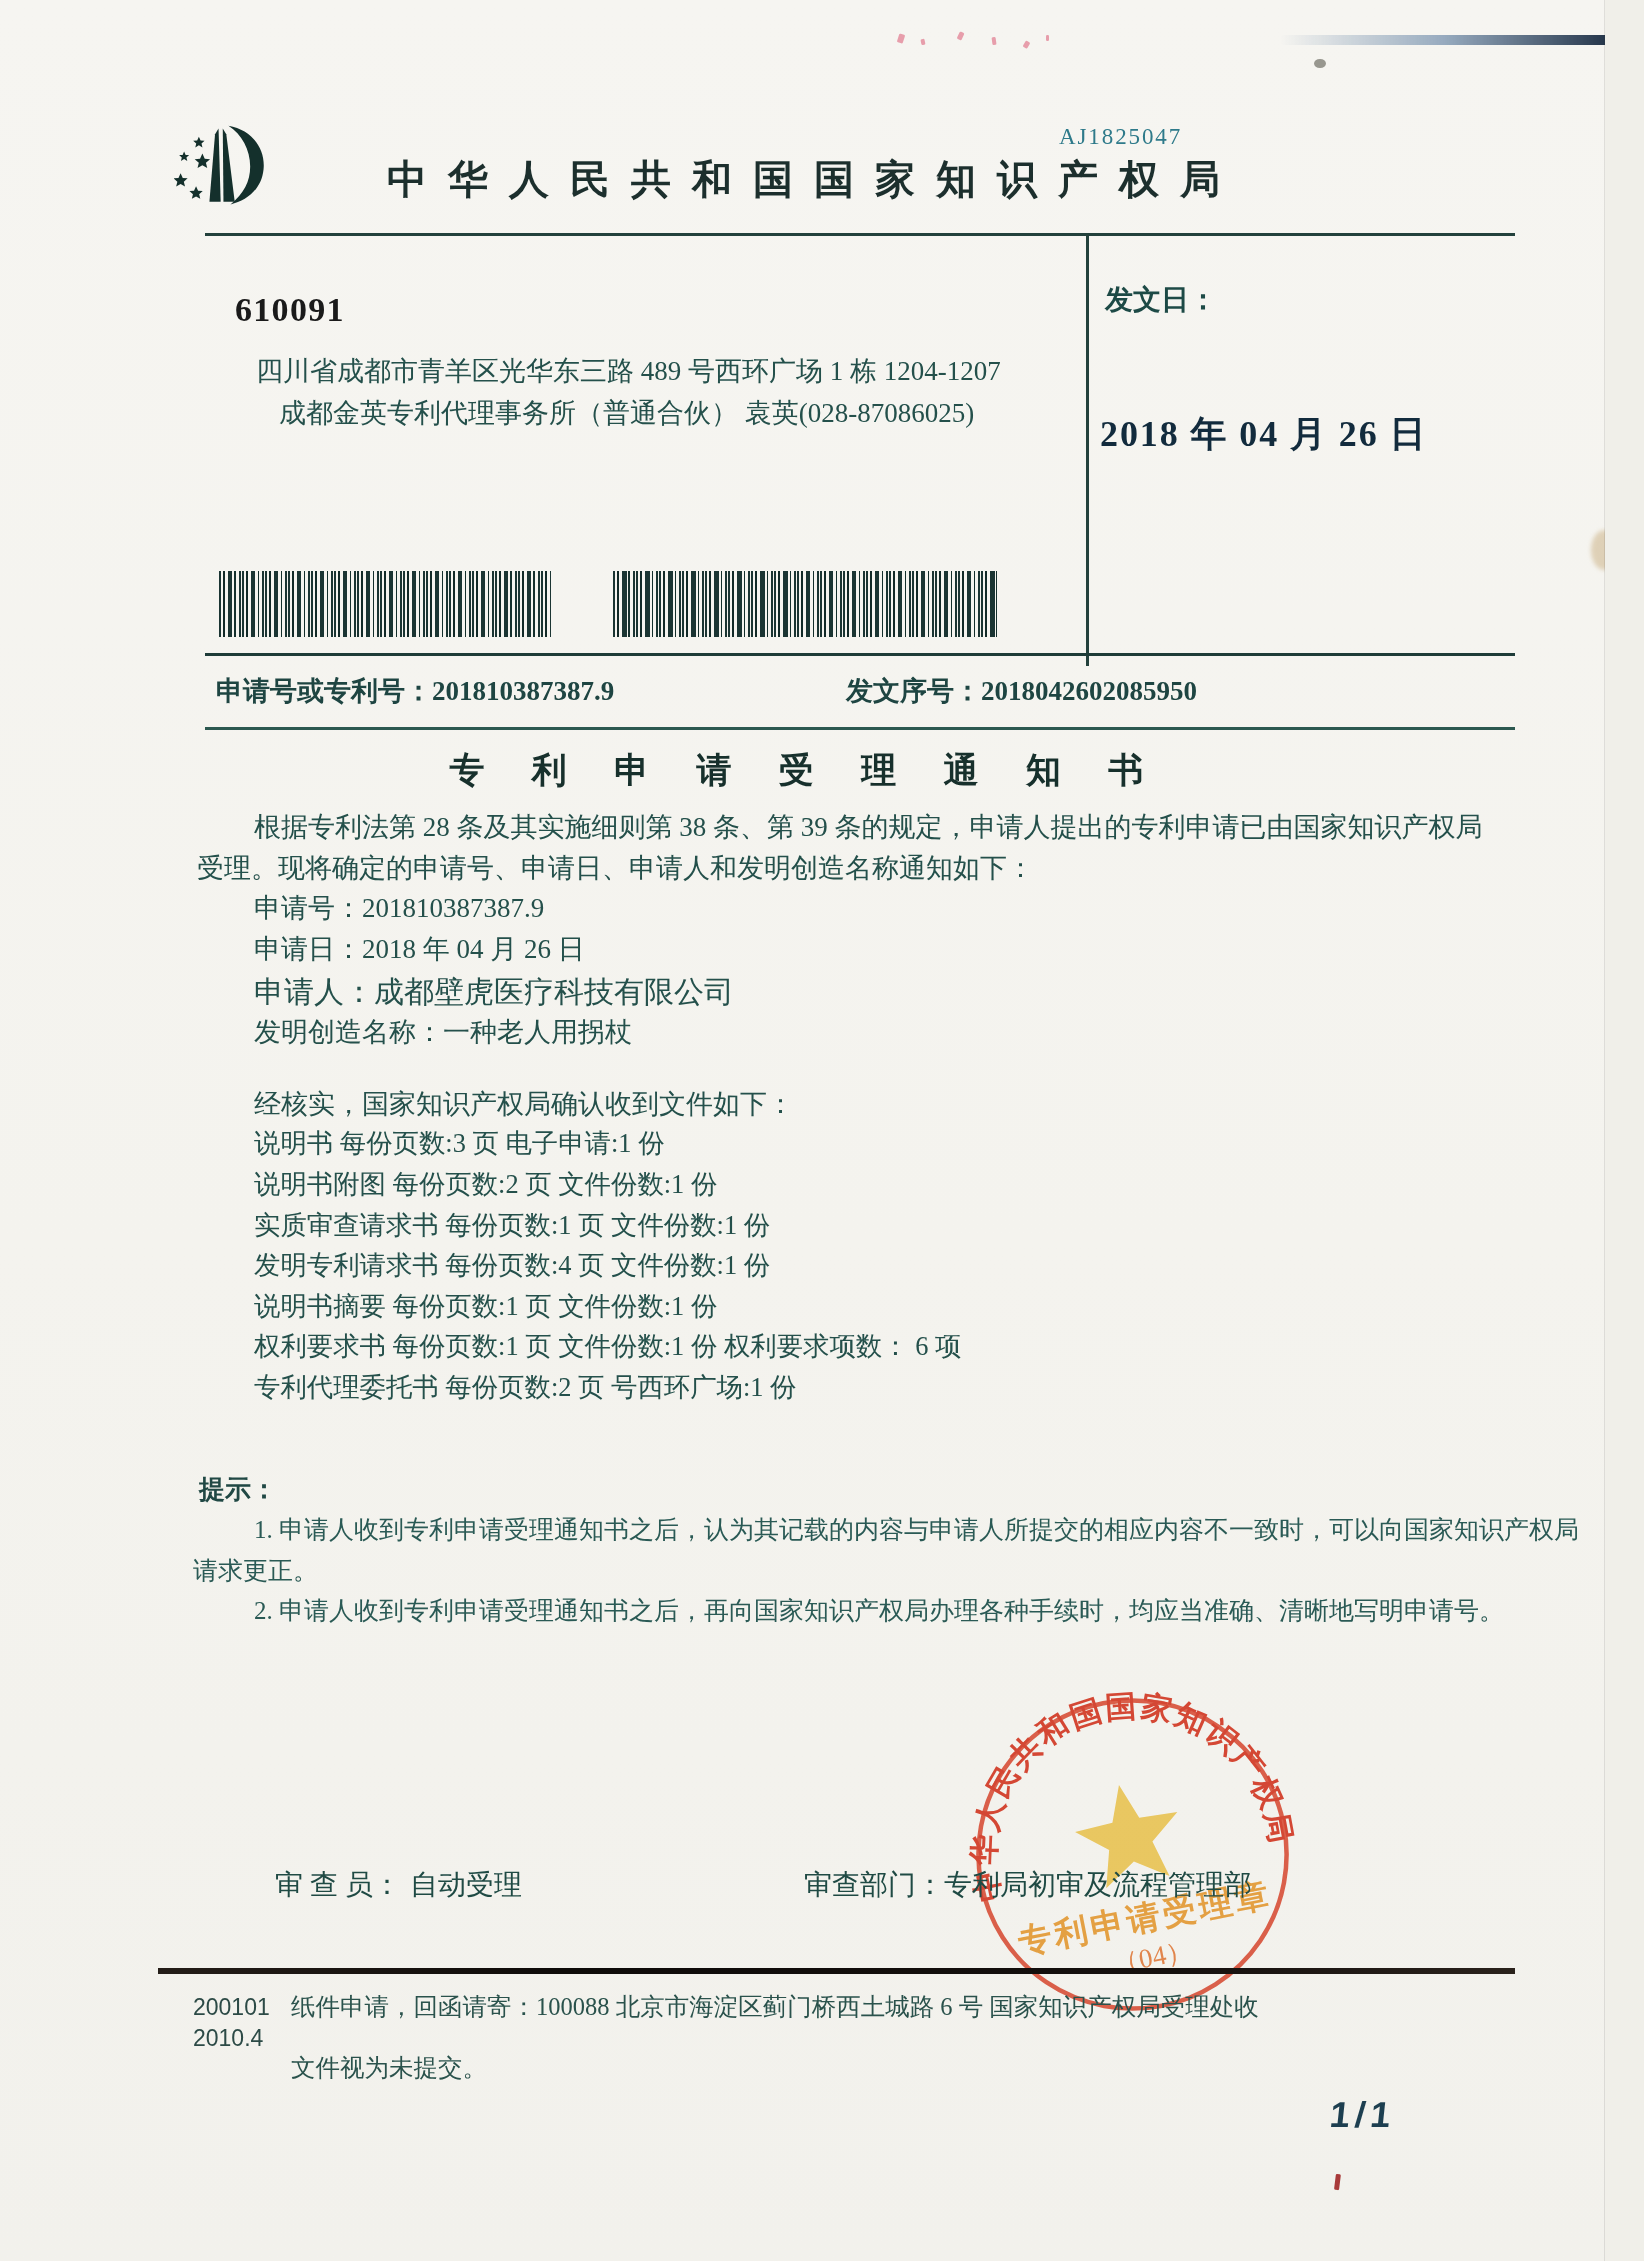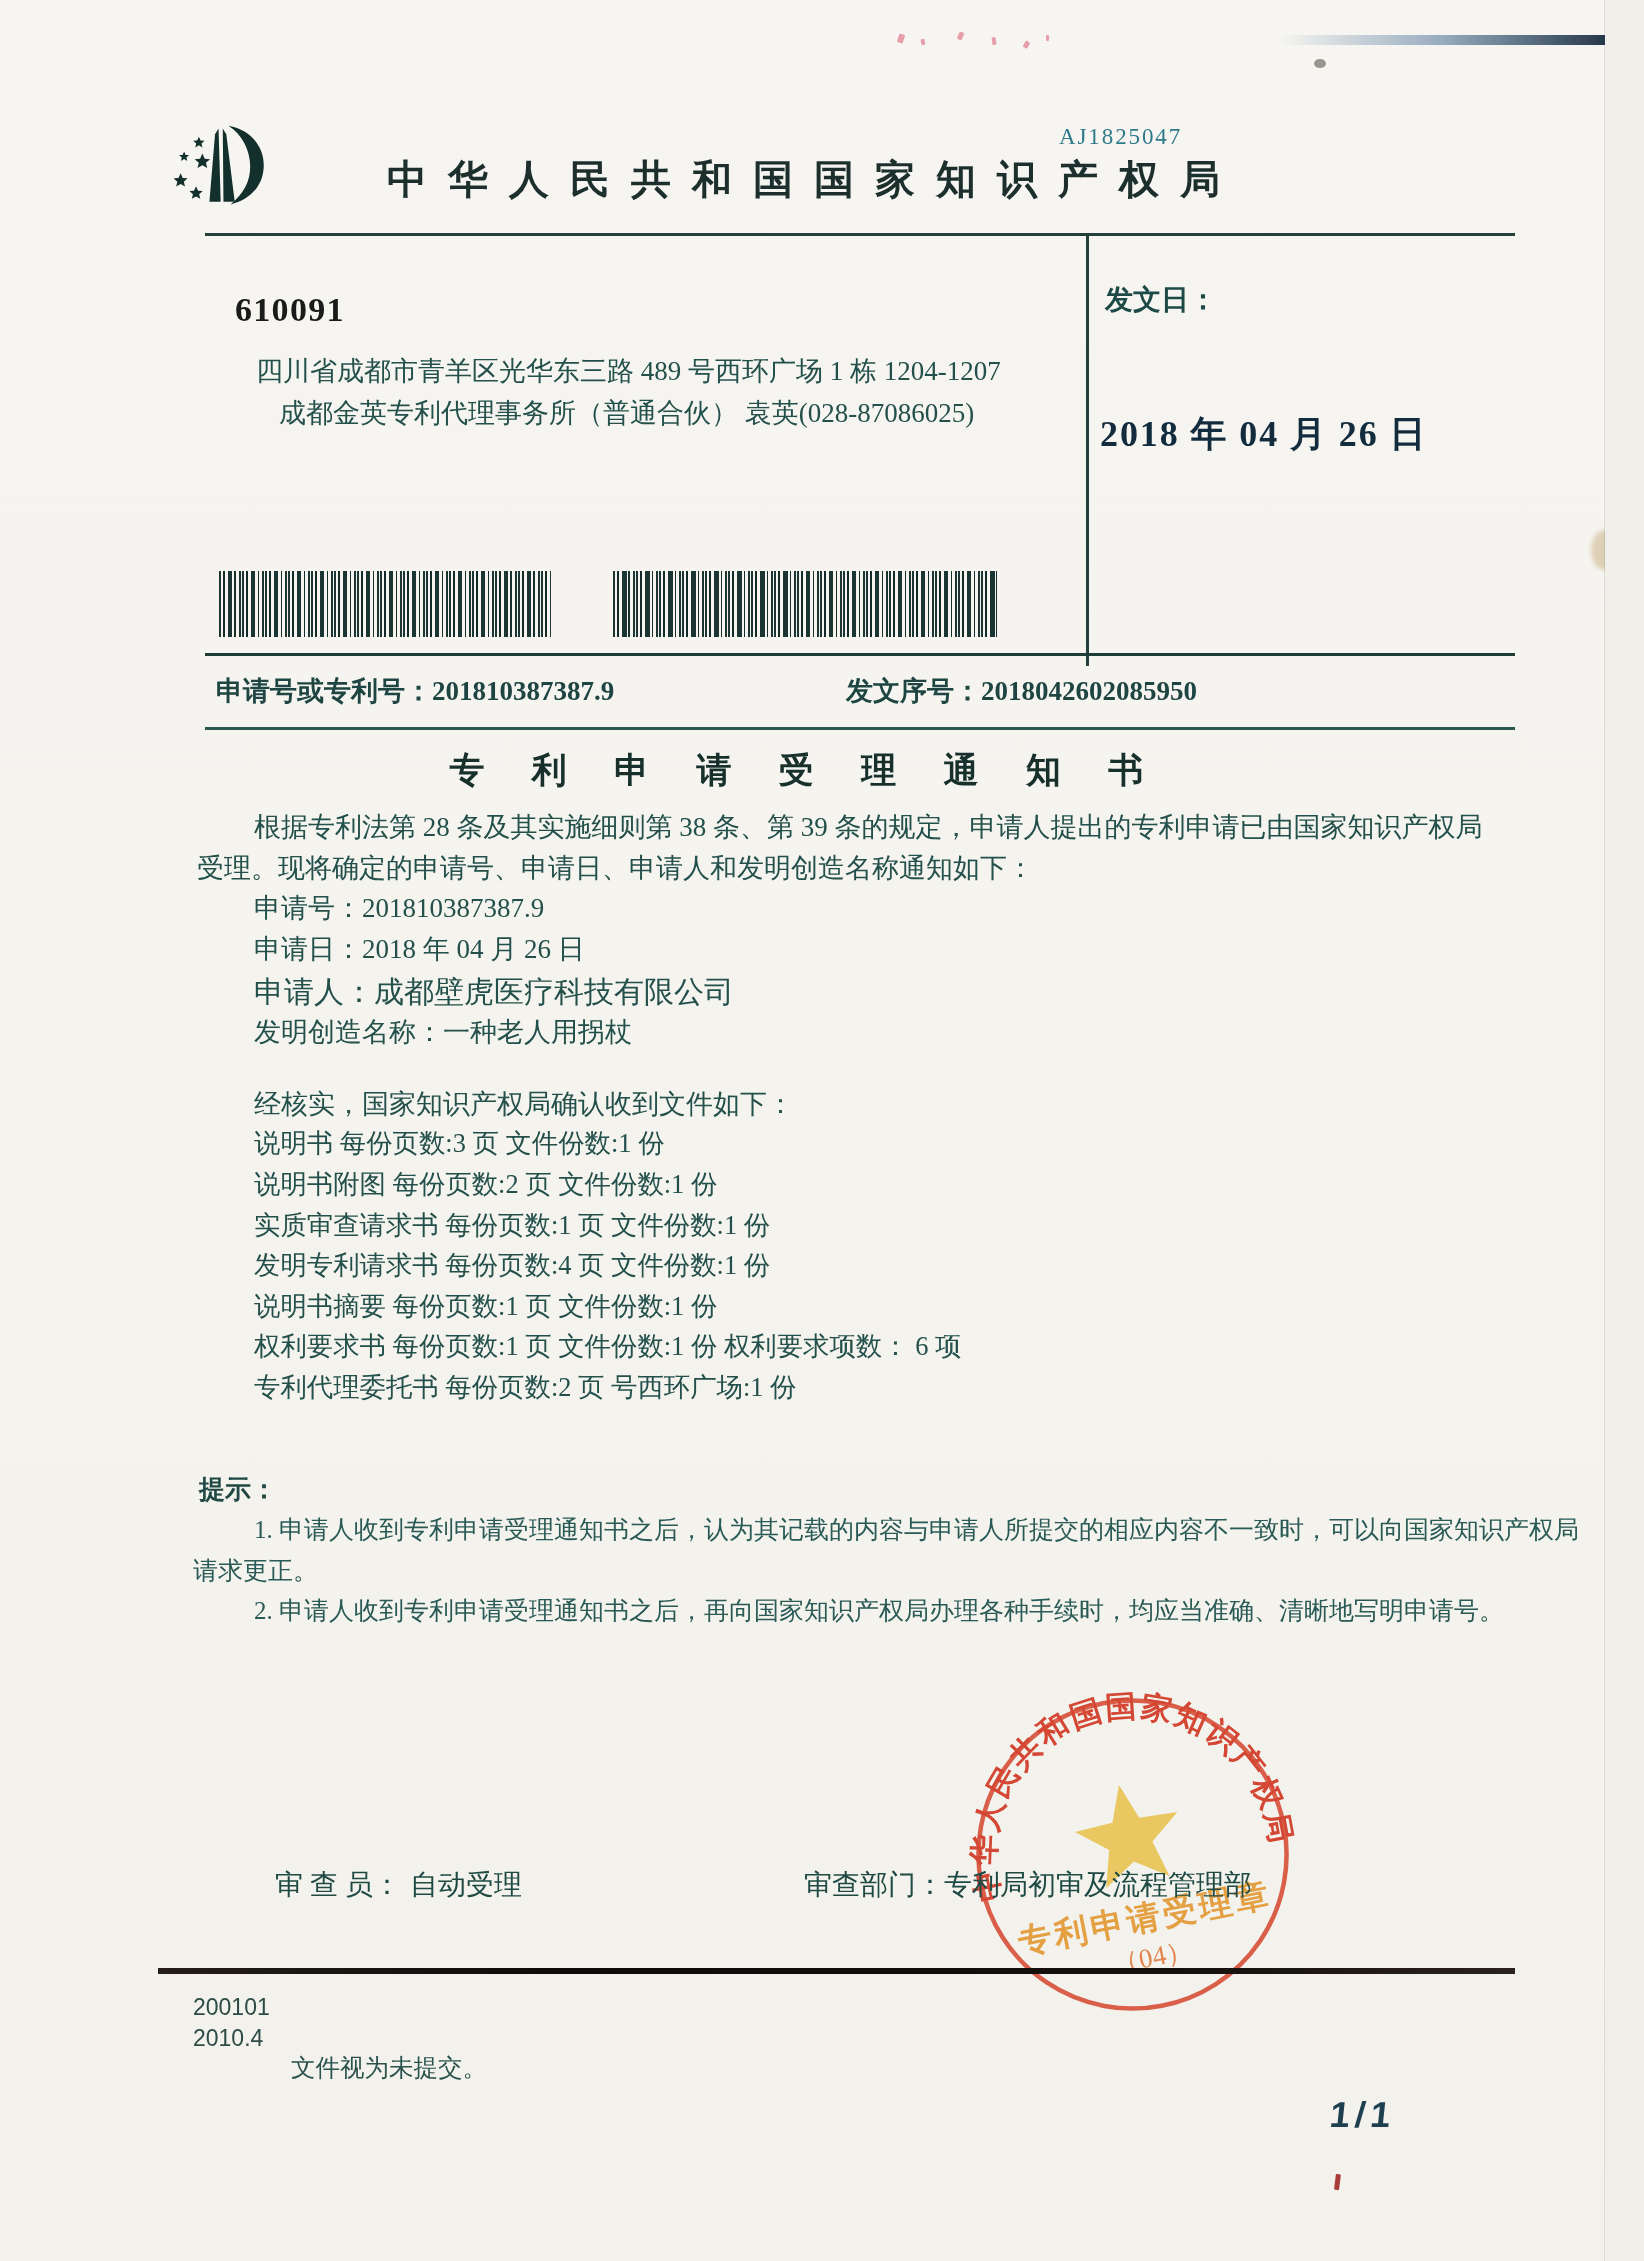--- a/index.html
+++ b/index.html
@@ -92,21 +92,21 @@
     <span>申请日：</span><span>2018 年 04 月 26 日</span>
   </div>
   <div class="t" style="left:254px;top:977px;font-size:30px;">
     <span>申请人：</span><span>成都壁虎医疗科技有限公司</span>
   </div>
   <div class="t" style="left:254px;top:1019px;font-size:27px;">
     <span>发明创造名称：</span><span>一种老人用拐杖</span>
   </div>
 
   <div class="t" style="left:254px;top:1091px;font-size:27px;">经核实，国家知识产权局确认收到文件如下：</div>
-  <div class="t" style="left:254px;top:1130px;font-size:26.4px;">说明书 每份页数:3 页 文件份数:1 份</div>
+  <div class="t" style="left:254px;top:1130px;font-size:26.4px;">说明书 每份页数:3 页 电子申请:1 份</div>
   <div class="t" style="left:254px;top:1171px;font-size:26.4px;">说明书附图 每份页数:2 页 文件份数:1 份</div>
   <div class="t" style="left:254px;top:1212px;font-size:26.4px;">实质审查请求书 每份页数:1 页 文件份数:1 份</div>
   <div class="t" style="left:254px;top:1252px;font-size:26.4px;">发明专利请求书 每份页数:4 页 文件份数:1 份</div>
   <div class="t" style="left:254px;top:1293px;font-size:26.4px;">说明书摘要 每份页数:1 页 文件份数:1 份</div>
   <div class="t" style="left:254px;top:1333px;font-size:26.4px;">权利要求书 每份页数:1 页 文件份数:1 份 权利要求项数： 6 项</div>
   <div class="t" style="left:254px;top:1374px;font-size:26.4px;">专利代理委托书 每份页数:2 页 号西环广场:1 份</div>
 
   <div class="t serifb" style="left:199px;top:1477px;font-size:26px;color:#204844;">提示：</div>
   <div class="t" style="left:254px;top:1517px;font-size:25px;color:#2a5a55;">1. 申请人收到专利申请受理通知书之后，认为其记载的内容与申请人所提交的相应内容不一致时，可以向国家知识产权局</div>
   <div class="t" style="left:193px;top:1558px;font-size:25px;color:#2a5a55;">请求更正。</div>
@@ -129,18 +129,19 @@
       <textPath href="#sealArc" startOffset="50%" text-anchor="middle">中华人民共和国国家知识产权局</textPath>
     </text>
     <text y="118" text-anchor="middle" font-size="52" font-weight="bold" fill="#efa43c" letter-spacing="5" font-family="Liberation Serif, DejaVu Serif, serif">专利申请受理章</text>
     <text y="176" text-anchor="middle" font-size="42" fill="#ec8547" font-family="Liberation Serif, DejaVu Serif, serif">（04）</text>
   </svg>
 
   <div class="hr" style="left:158px;top:1968px;width:1357px;height:5.8px;background:linear-gradient(90deg,#241d18,#0e0b09 30%,#15100e 75%,#2a221c);"></div>
 
   <div class="t" style="left:193px;top:1996px;font-size:23px;color:#2c4a46;font-family:'Liberation Sans','DejaVu Sans',sans-serif;">200101</div>
   <div class="t" style="left:193px;top:2027px;font-size:23px;color:#2c4a46;font-family:'Liberation Sans','DejaVu Sans',sans-serif;">2010.4</div>
+  <div class="t" style="left:291px;top:1995px;font-size:24.5px;color:#2a524c;">纸件申请，回函请寄：100088 北京市海淀区蓟门桥西土城路 6 号  国家知识产权局受理处收</div>
   <div class="t" style="left:291px;top:2056px;font-size:24.5px;color:#2a524c;">文件视为未提交。</div>
 
   <div class="t serifb" style="left:1330px;top:2097px;font-size:36px;color:#1d3f50;letter-spacing:5.2px;transform:skewX(-6deg);font-family:'Liberation Sans','DejaVu Sans',sans-serif;">1/1</div>
 
 </div>
 
 
 </body></html>

